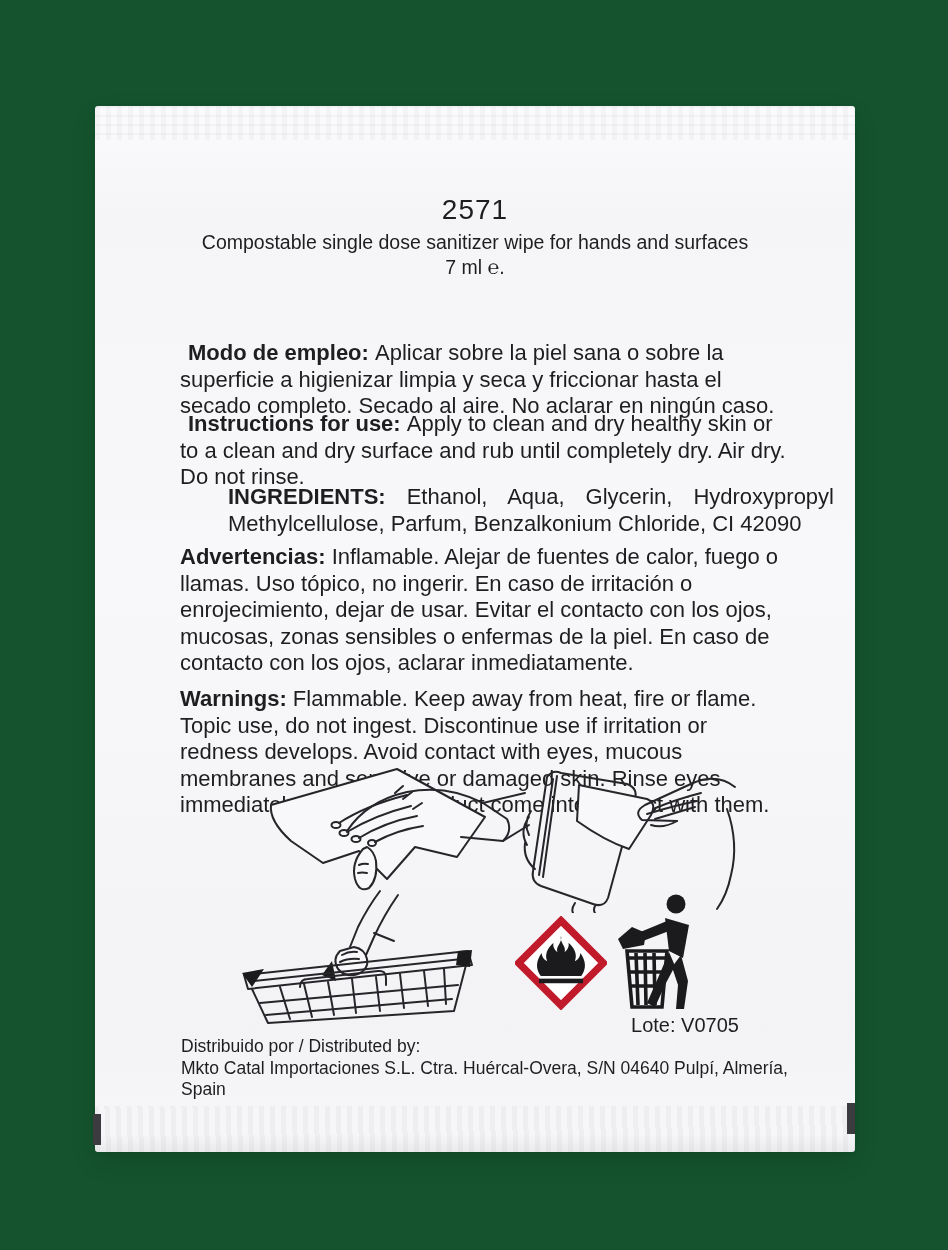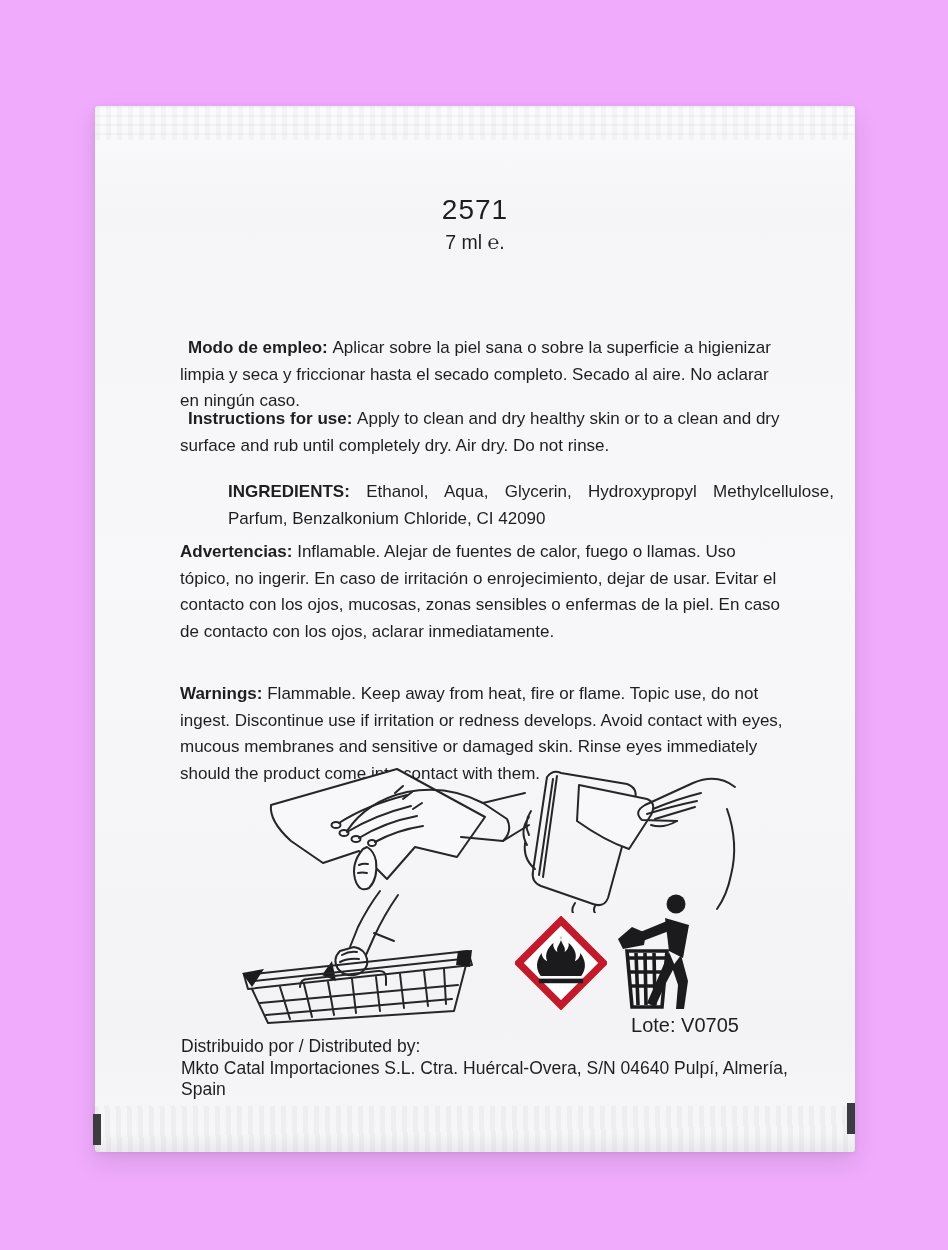--- a/index.html
+++ b/index.html
@@ -1,18 +1,18 @@
 <!DOCTYPE html>
 <html><head>
 <meta charset="utf-8">
 <style>
   html,body{margin:0;padding:0;background:#ffffff;}
   .page{
     position:relative;width:948px;height:1250px;overflow:hidden;
-    background:#f0abfc;
+    background:#14532d;
     font-family:"Liberation Sans","DejaVu Sans",sans-serif;
     color:#1e1e20;
   }
   .packet{
     position:absolute;left:95px;top:106px;width:760px;height:1046px;
     background:linear-gradient(180deg,#fbfbfd 0%,#f5f5f8 10%,#f8f8fa 45%,#f3f3f6 88%,#f7f7f9 100%);
     border-radius:3px;
     box-shadow:0 10px 26px rgba(0,0,0,0.10), 0 2px 6px rgba(0,0,0,0.06);
   }
   .seal{
@@ -34,21 +34,21 @@
   .title{
     position:absolute;left:0;top:88px;width:100%;
     text-align:center;font-size:28px;font-weight:500;letter-spacing:1px;
   }
   .subtitle{
     position:absolute;left:40px;top:124px;width:680px;
     text-align:center;font-size:19.5px;line-height:25px;
   }
   .para{
     position:absolute;left:85px;width:606px;
-    font-size:17px;line-height:26.5px;text-align:left;
+    font-size:22px;line-height:26.5px;text-align:left;
   }
   .para .lbl{font-weight:bold;}
   .para .lbl::after{content:" ";}
   .para.indent{text-indent:8px;}
   .para.justify{text-align:justify;text-align-last:left;margin-left:48px;}
   .p-modo{top:212px;}
   .p-instr{top:283px;}
   .p-ingr{top:356px;}
   .p-adv{top:416px;}
   .p-warn{top:558px;}
@@ -77,20 +77,21 @@
 <div class="page">
   <div class="packet">
     <div class="seal top"></div>
     <div class="seal bottom"></div>
     <div class="regmark left"></div>
     <div class="regmark right"></div>
 
     <div class="title">2571</div>
 
     <div class="subtitle">
+      <div>Compostable single dose sanitizer wipe for hands and surfaces</div>
       <div>7 ml ℮.</div>
     </div>
 
     <p class="para indent p-modo"><span class="lbl">Modo de empleo:</span><span>Aplicar sobre la piel sana o sobre la superficie a higienizar limpia y seca y friccionar hasta el secado completo. Secado al aire. No aclarar en ningún caso.</span></p>
 
     <p class="para indent p-instr"><span class="lbl">Instructions for use:</span><span>Apply to clean and dry healthy skin or to a clean and dry surface and rub until completely dry. Air dry. Do not rinse.</span></p>
 
     <p class="para justify p-ingr"><span class="lbl">INGREDIENTS:</span><span>Ethanol, Aqua, Glycerin, Hydroxypropyl Methylcellulose, Parfum, Benzalkonium Chloride, CI 42090</span></p>
 
     <p class="para p-adv"><span class="lbl">Advertencias:</span><span>Inflamable. Alejar de fuentes de calor, fuego o llamas. Uso tópico, no ingerir. En caso de irritación o enrojecimiento, dejar de usar. Evitar el contacto con los ojos, mucosas, zonas sensibles o enfermas de la piel. En caso de contacto con los ojos, aclarar inmediatamente.</span></p>

